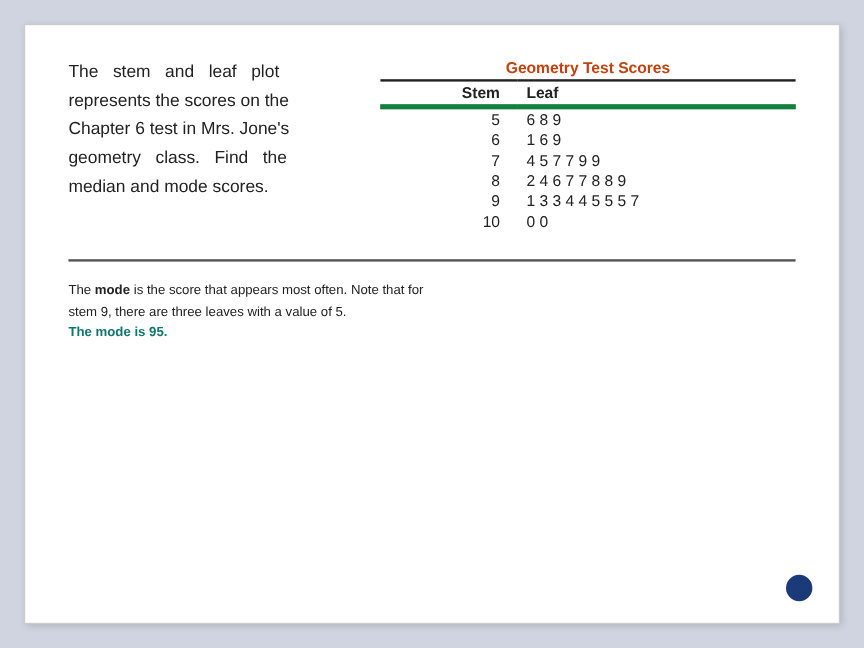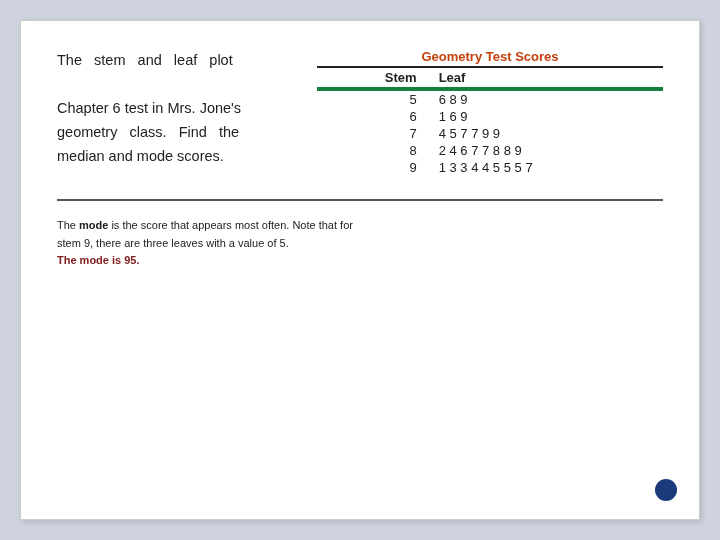--- a/index.html
+++ b/index.html
@@ -111,21 +111,21 @@
       font-size: 11px;
       color: #222;
       line-height: 1.6;
     }
 
     .explanation .mode-bold {
       font-weight: bold;
     }
 
     .explanation .mode-answer {
-      color: #7f1d1d;
+      color: #0f766e;
       font-weight: bold;
     }
 
     .nav-dot {
       position: absolute;
       bottom: 18px;
       right: 22px;
       width: 22px;
       height: 22px;
       border-radius: 50%;
@@ -135,21 +135,21 @@
 </head>
 <body>
 
 <div class="slide">
 
 
   <div class="content-area">
 
     <div class="description">
       <span>The &nbsp; stem &nbsp; and &nbsp; leaf &nbsp; plot</span><br>
-      <br>
+      <span>represents the scores on the</span><br>
       <span>Chapter 6 test in Mrs. Jone's</span><br>
       <span>geometry &nbsp; class. &nbsp; Find &nbsp; the</span><br>
       <span>median and mode scores.</span>
     </div>
 
     <div class="table-container">
       <div class="table-title">Geometry Test Scores</div>
       <table class="stem-leaf">
         <thead>
           <tr>
@@ -171,20 +171,24 @@
               <td>4 5 7 7 9 9</td>
             </tr>
             <tr>
               <td class="stem-col">8</td>
               <td>2 4 6 7 7 8 8 9</td>
             </tr>
             <tr>
               <td class="stem-col">9</td>
               <td>1 3 3 4 4 5 5 5 7</td>
             </tr>
+            <tr>
+              <td class="stem-col">10</td>
+              <td>0 0</td>
+            </tr>
           </tbody>
       </table>
     </div>
 
   </div>
 
   <hr class="divider">
 
   <div class="explanation">
     <span>The <span class="mode-bold">mode</span> is the score that appears most often. Note that for</span><br>

